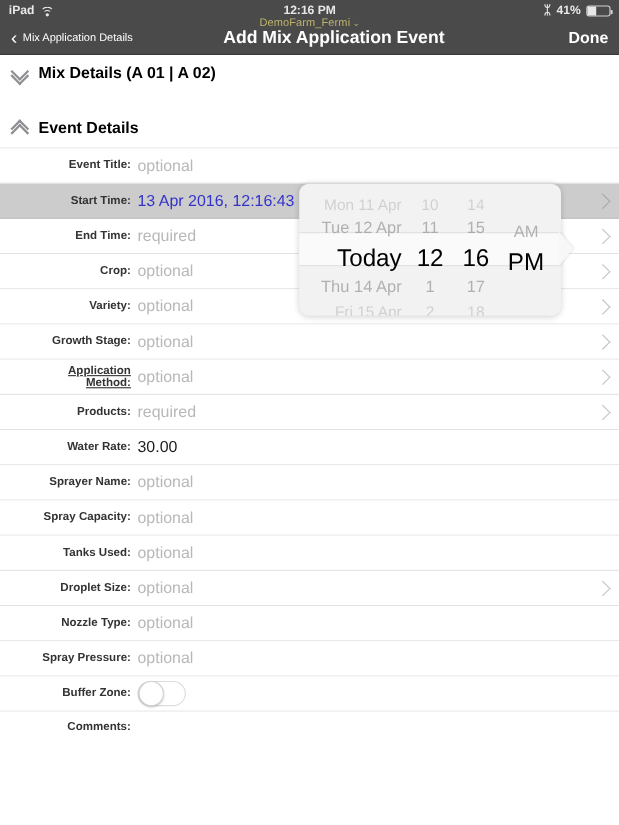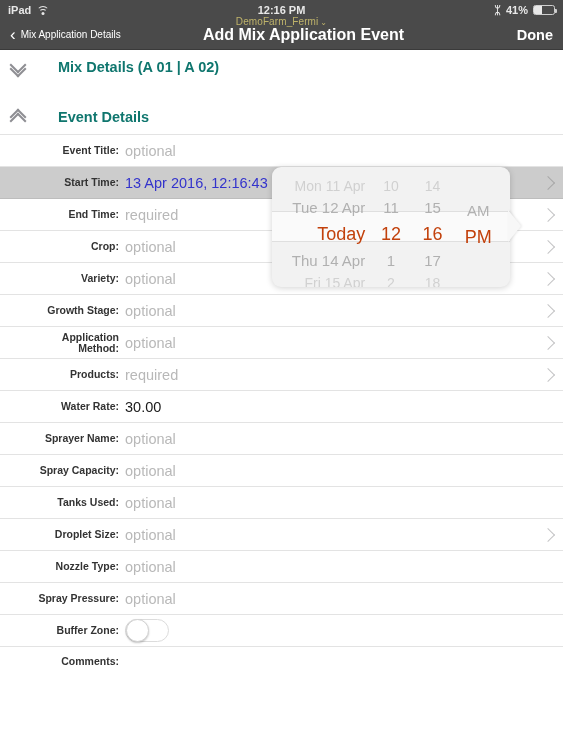--- a/index.html
+++ b/index.html
@@ -84,21 +84,21 @@
   .nav-done { margin-left:auto; font-size:14.5px; font-weight:bold; color:#fff; cursor:pointer; }
 
   
   .content { position:relative; height:700px; background:#fff; }
 
   .section-header {
     display:flex; align-items:center; gap:9px;
     padding:0 0 0 10px;
     height:34px;
   }
-  .section-header .sh-title { font-size:14.5px; font-weight:bold; color:#0f766e;margin-left:23px; }
+  .section-header .sh-title { font-size:14.5px; font-weight:bold; color:#000000; }
   .chev-dd, .chev-uu {
     width:16px; height:12px; position:relative; flex:none; color:#8e8e93;
   }
   .chev-dd::before, .chev-dd::after,
   .chev-uu::before, .chev-uu::after {
     content:""; position:absolute; left:2px; width:10px; height:10px;
     border-right:2.2px solid #8e8e93; border-bottom:2.2px solid #8e8e93;
   }
   .chev-dd::before { top:-2px; transform:rotate(45deg); }
   .chev-dd::after  { top:2px;  transform:rotate(45deg); }
@@ -114,21 +114,21 @@
     height:32px;
     padding-right:10px;
     border-bottom:1px solid #e3e3e3;
     background:#fff;
   }
   .row.sel { background:#cccccc; border-bottom-color:#bdbdbd; }
   .row-label {
     width:125px; flex:none; text-align:right; padding-right:6px;
     font-size:10.5px; font-weight:bold; color:#333; line-height:11px;
   }
-  .row-label.two { font-size:10.5px; }
+  .row-label.two { font-size:10.5px;text-decoration:underline; }
   .row-value { font-size:14.5px; color:#b8b8b8; flex:1; }
   .row-value.filled { color:#1a1a1a; }
   .row-value.link { color:#3333cc; }
   .disclosure {
     width:10px; height:10px; flex:none;
     border-right:1.6px solid #c4c4c6; border-top:1.6px solid #c4c4c6;
     transform:rotate(45deg); margin-left:6px;
   }
   .row.sel .disclosure { border-color:#a8a8a8; }
 
@@ -218,21 +218,21 @@
   .w-ampm { width:48px; }
   .wcell {
     height:22px; line-height:22px; text-align:center;
     font-size:15px; color:#9b9b9b; white-space:nowrap;
   }
   .w-date .wcell { text-align:right; padding-right:6px; }
   .wcell.r0, .wcell.r4 { opacity:.38; font-size:14px; }
   .wcell.r1, .wcell.r3 { opacity:.75; }
   .wcell.sel {
     height:31px; line-height:31px;
-    color:#c2410c; font-size:18px;
+    color:#000000; font-size:22px;
   }
   .w-ampm .wcell { text-align:center; }
 </style>
 </head>
 <body>
 
 <div id="app">
 
   <div class="statusbar">
     <div class="sb-left">

